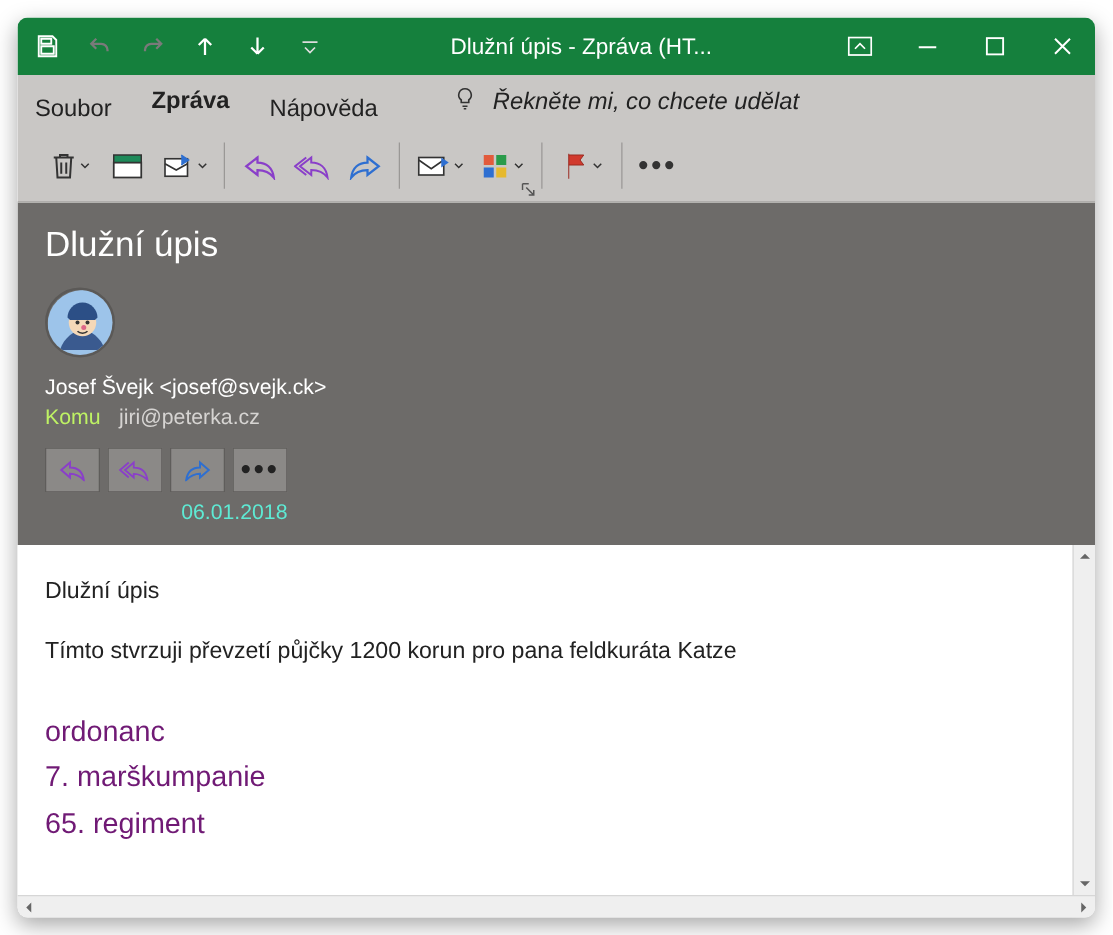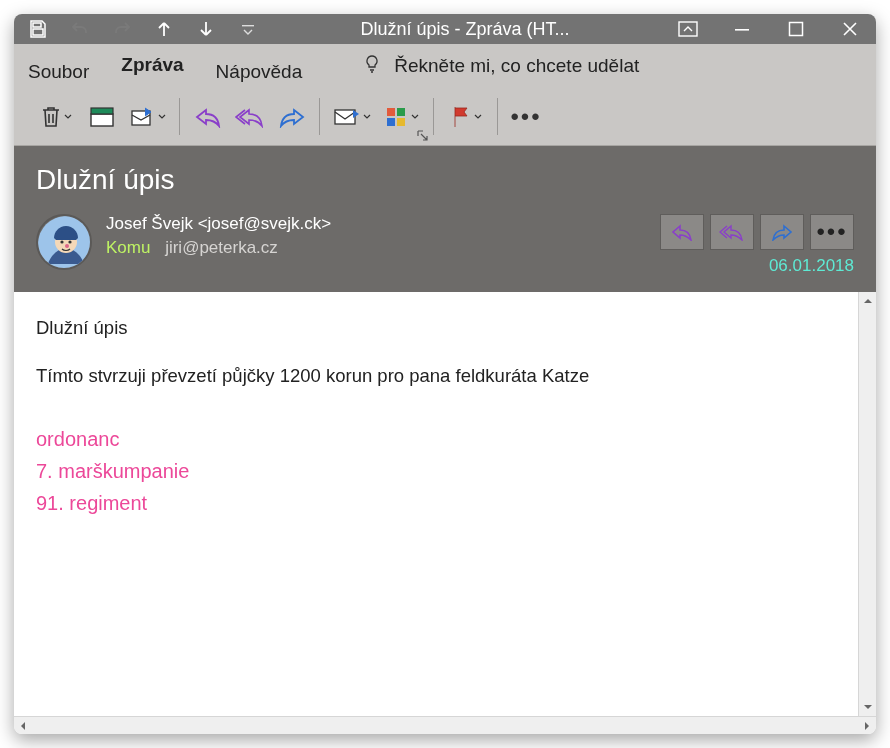--- a/index.html
+++ b/index.html
@@ -17,22 +17,22 @@
     border-radius: 8px;
     box-shadow: 0 6px 18px rgba(0,0,0,0.35);
     overflow: hidden;
     display: flex;
     flex-direction: column;
     background: #fff;
   }
 
   
   .titlebar {
-    height: 30px;
-    background: #737373;
+    height: 46px;
+    background: #15803d;
     color: #fff;
     display: flex;
     align-items: center;
     padding: 0 10px;
     gap: 0;
   }
   .tb-left { display: flex; align-items: center; gap: 14px; }
   .tb-btn {
     width: 28px; height: 28px;
     display: flex; align-items: center; justify-content: center;
@@ -74,20 +74,21 @@
   }
   .menubar .tab.active {
     font-weight: 600;
     border-bottom: 3px solid #222;
     padding-bottom: 15px;
   }
   .menubar .tellme {
     display: flex; align-items: center; gap: 12px;
     margin-left: 30px;
     color: #222;
+    font-style: italic;
   }
   .bulb svg { width: 20px; height: 20px; }
 
   
   .ribbon {
     height: 58px;
     background: #c9c7c5;
     border-bottom: 1px solid #a7a5a2;
     display: flex;
     align-items: center;
@@ -133,21 +134,21 @@
     background: #6d6b69;
     color: #fff;
     padding: 18px 22px 16px 22px;
   }
   .subject {
     font-size: 28px;
     font-weight: 400;
     margin-bottom: 18px;
   }
   .row2 {
-    display: flex; align-items: flex-start; gap: 14px;
+    display: flex; align-items: flex-start; gap: 14px; flex-direction: column;
   }
   .avatar {
     width: 56px; height: 56px; border-radius: 50%;
     overflow: hidden; flex-shrink: 0;
     border: 2px solid #5b5957;
   }
   .senderblock {
     flex: 1;
     display: flex; flex-direction: column; gap: 4px;
     font-size: 17px;
@@ -185,22 +186,22 @@
   .body-subj { margin-bottom: 20px; }
   .body-text { margin-bottom: 34px; }
   .sig-name {
     font-family: "Brush Script MT", "Segoe Script", cursive;
     font-size: 40px;
     font-style: italic;
     color: #2e58a5;
     margin-bottom: 4px;
   }
   .sig-line {
-    color: #ec4899;
-    font-size: 20px;
+    color: #701a75;
+    font-size: 23px;
     margin-bottom: 2px;
   }
 
   
   .vscroll {
     width: 18px;
     background: #efefef;
     border-left: 1px solid #d6d6d6;
     display: flex; flex-direction: column; align-items: center;
     justify-content: space-between;
@@ -455,21 +456,21 @@
       </div>
     </div>
   </div>
 
   <div class="bodywrap">
     <div class="msgbody">
       <div class="body-subj">Dlužní  úpis</div>
       <div class="body-text">Tímto stvrzuji převzetí půjčky 1200 korun pro pana feldkuráta Katze</div>
       <div class="sig-line">ordonanc</div>
       <div class="sig-line">7. marškumpanie</div>
-      <div class="sig-line">91. regiment</div>
+      <div class="sig-line">65. regiment</div>
     </div>
     <div class="vscroll">
       <div class="arrow">
         <svg width="10" height="10" viewBox="0 0 10 10">
             <path d="M1 7l4-4 4 4" fill="#666"></path>
           </svg>
       </div>
       <div class="arrow">
         <svg width="10" height="10" viewBox="0 0 10 10">
             <path d="M1 3l4 4 4-4" fill="#666"></path>

